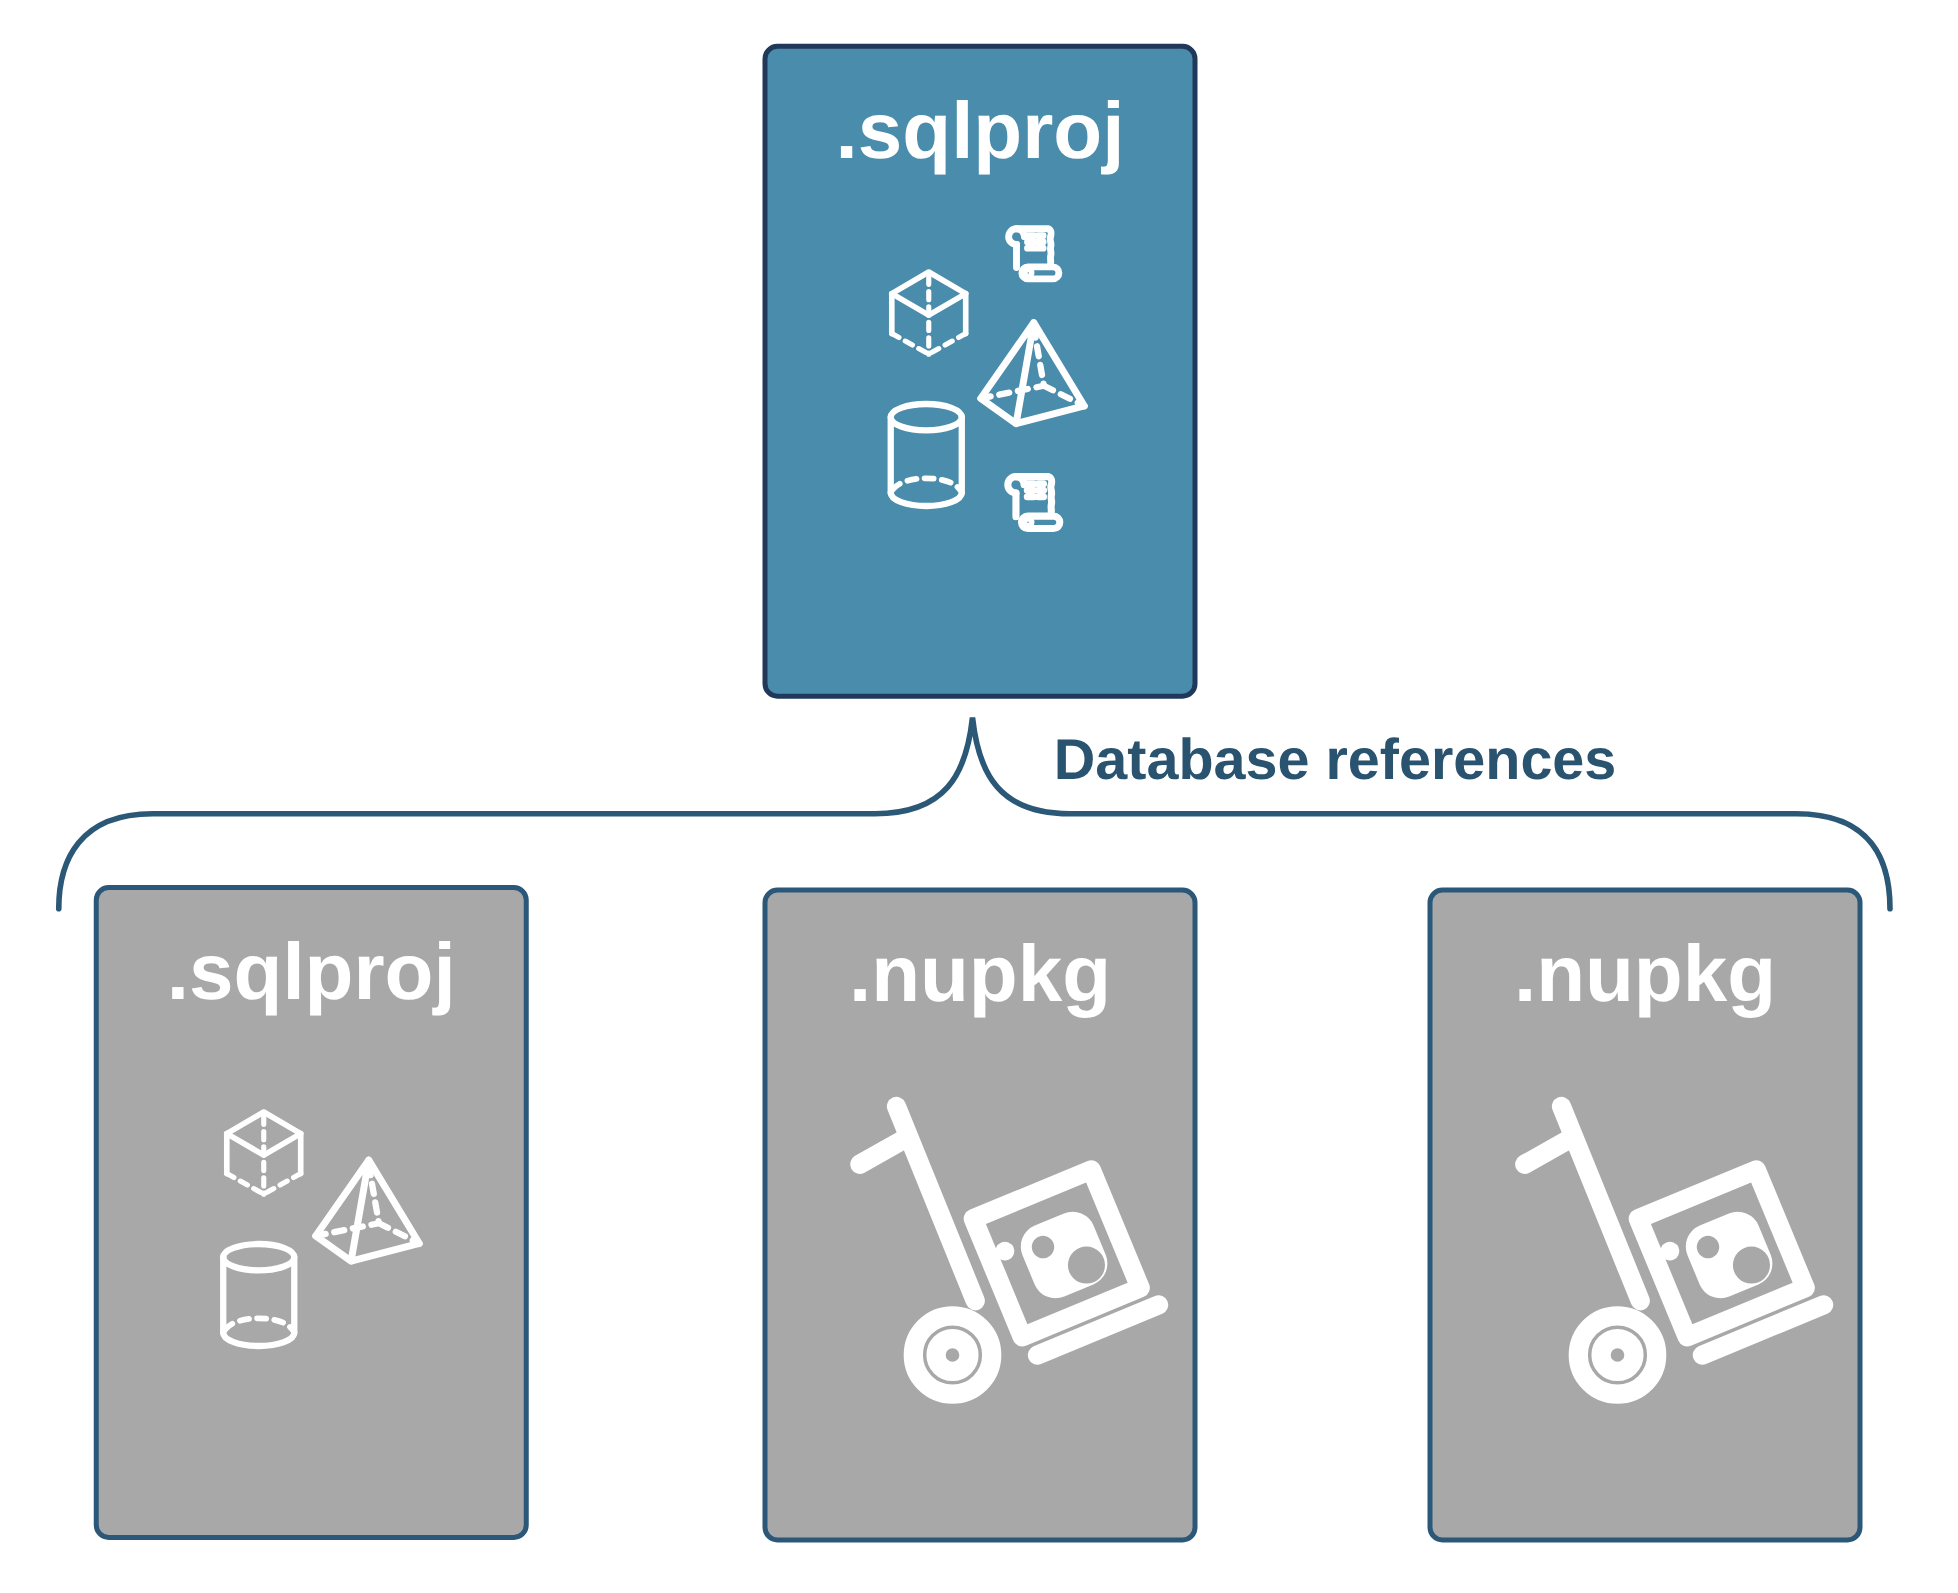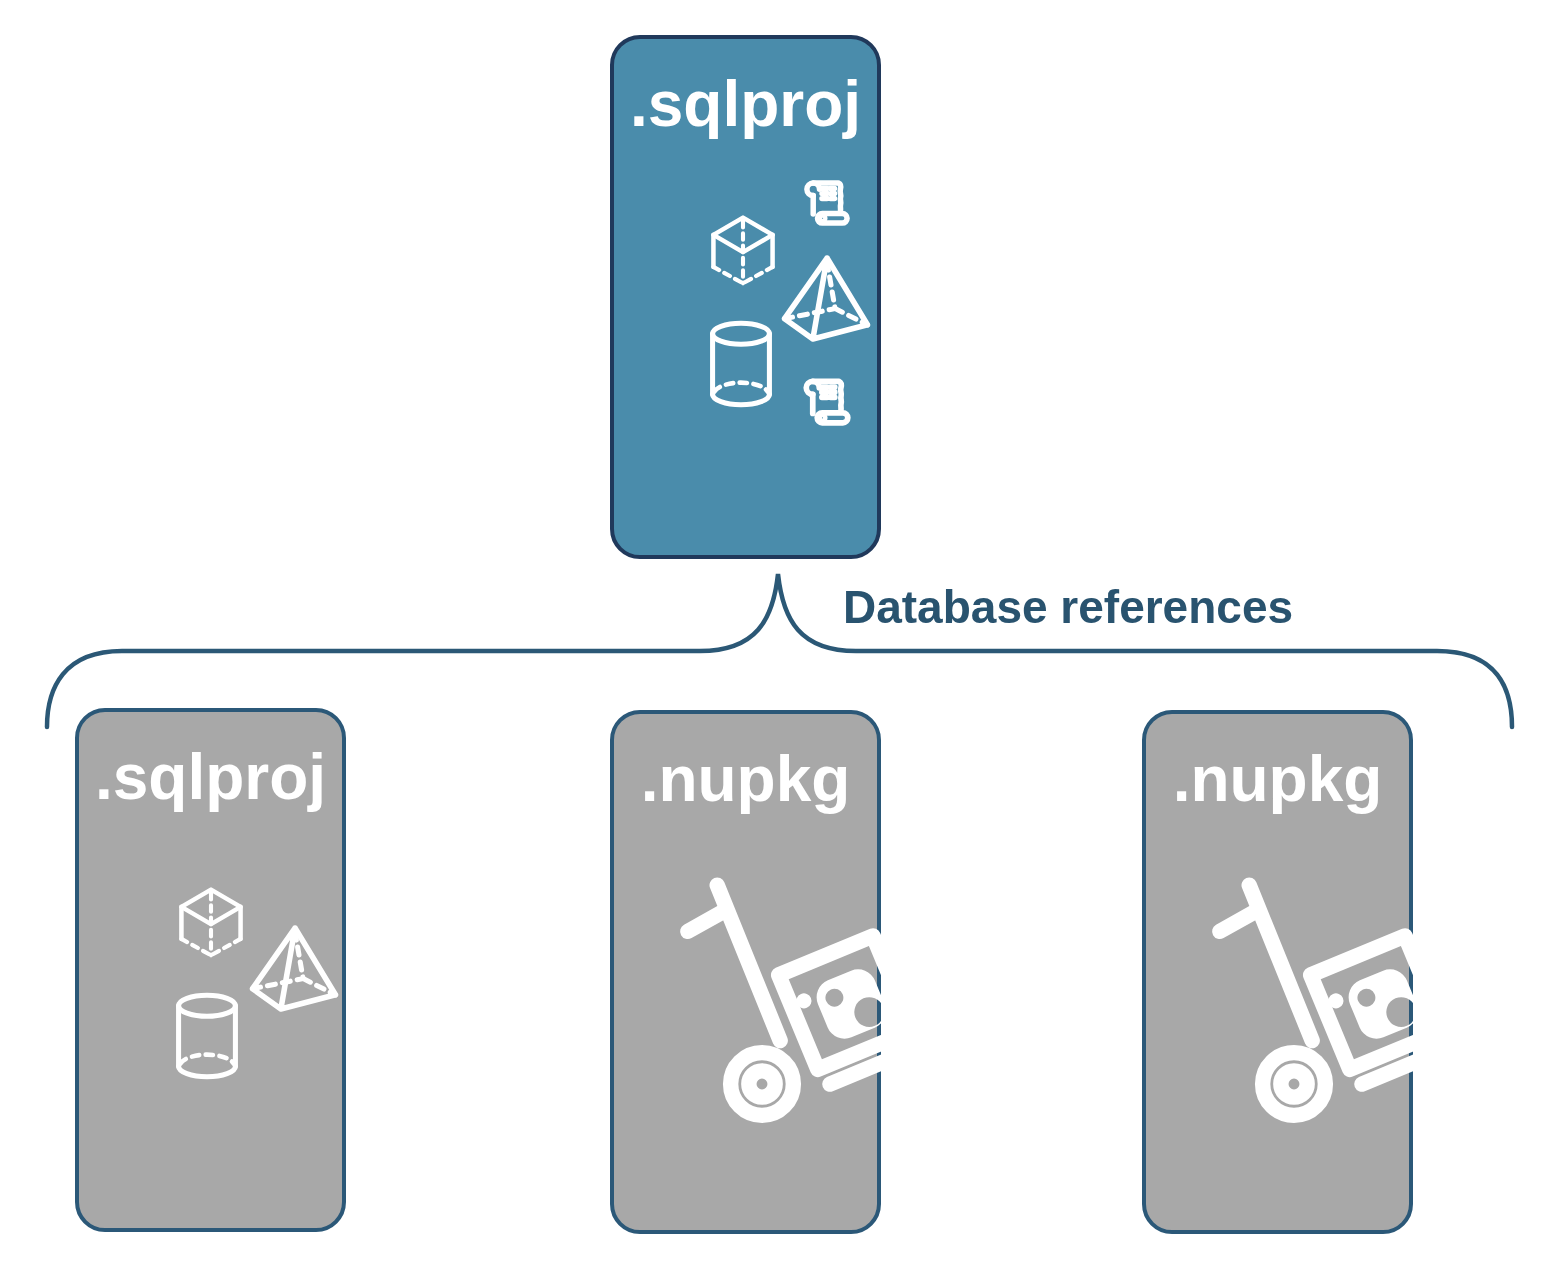--- a/index.html
+++ b/index.html
@@ -1,22 +1,22 @@
 <!DOCTYPE html>
 <html style="--root-fill: #4a8cab; --root-border: #20395b; --child-fill: #a8a8a8; --child-border: #2b5878; --brace: #2b5876; --label-text: #29536f; --node-text: #ffffff;"><head>
 <meta charset="utf-8">
 <style>
   html,body{margin:0;padding:0;}
   body{
     width:1566px;height:1274px;position:relative;background:#ffffff;
     font-family:"Liberation Sans", sans-serif;overflow:hidden;
   }
   .node{
-    position:absolute;width:271px;height:524px;box-sizing:border-box;
-    border-radius:30px;border:4px solid var(--child-border,#2b5878);
+    position:absolute;width:348px;height:524px;box-sizing:border-box;
+    border-radius:12px;border:4px solid var(--child-border,#2b5878);
   }
   .node.root{background:var(--root-fill,#4a8cab);border-color:var(--root-border,#20395b);}
   .node.child{background:var(--child-fill,#a8a8a8);border-color:var(--child-border,#2b5878);}
   .node-label{
     text-align:center;margin-top:30px;font-weight:bold;font-size:64px;
     color:var(--node-text,#ffffff);letter-spacing:0px;line-height:1.1;
   }
   .icon{position:absolute;display:block;}
   .brace-svg{position:absolute;left:0;top:0;width:1566px;height:1274px;pointer-events:none;}
   .connector-label{

